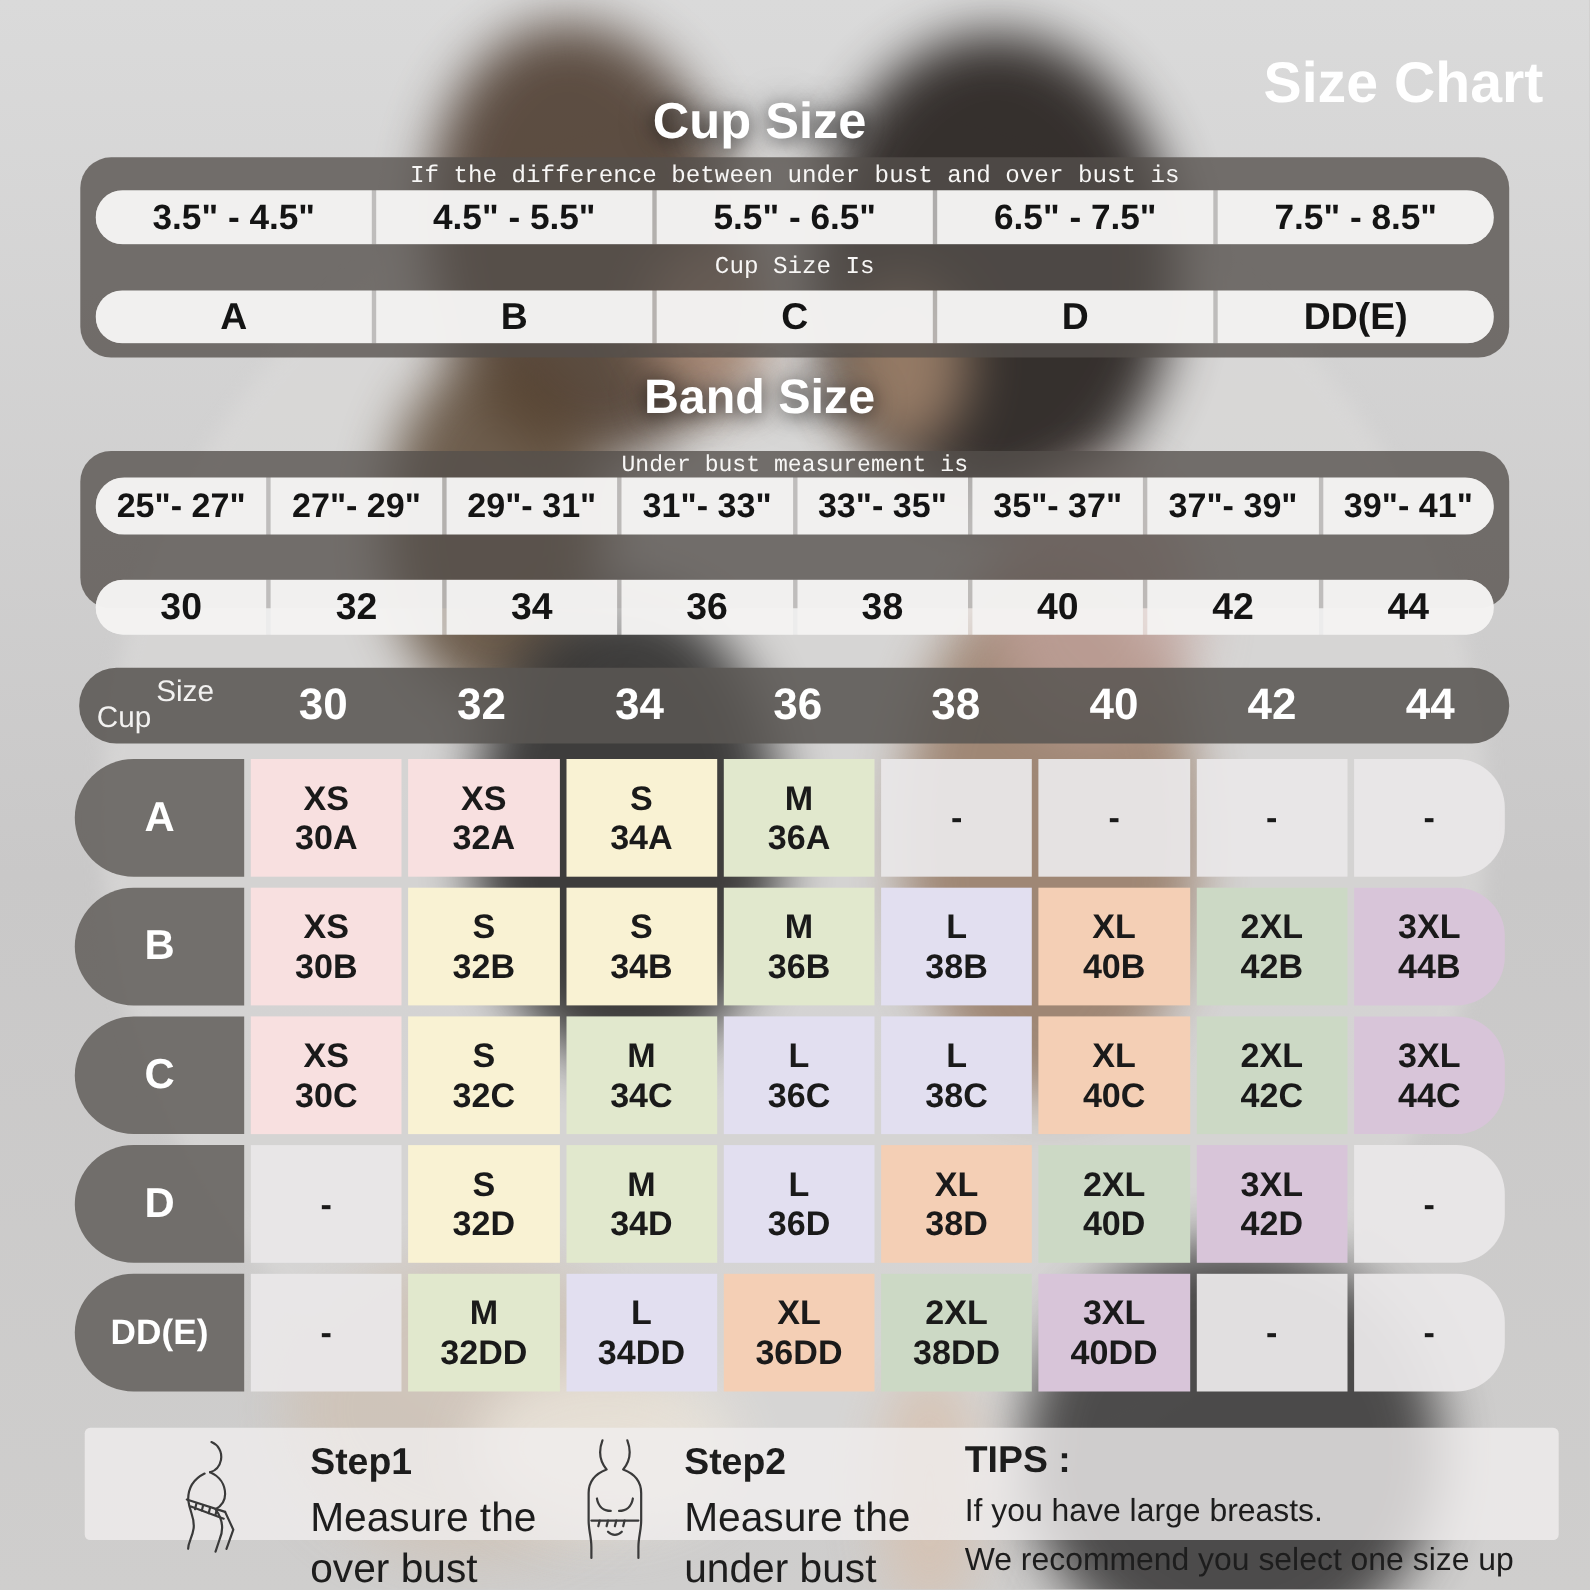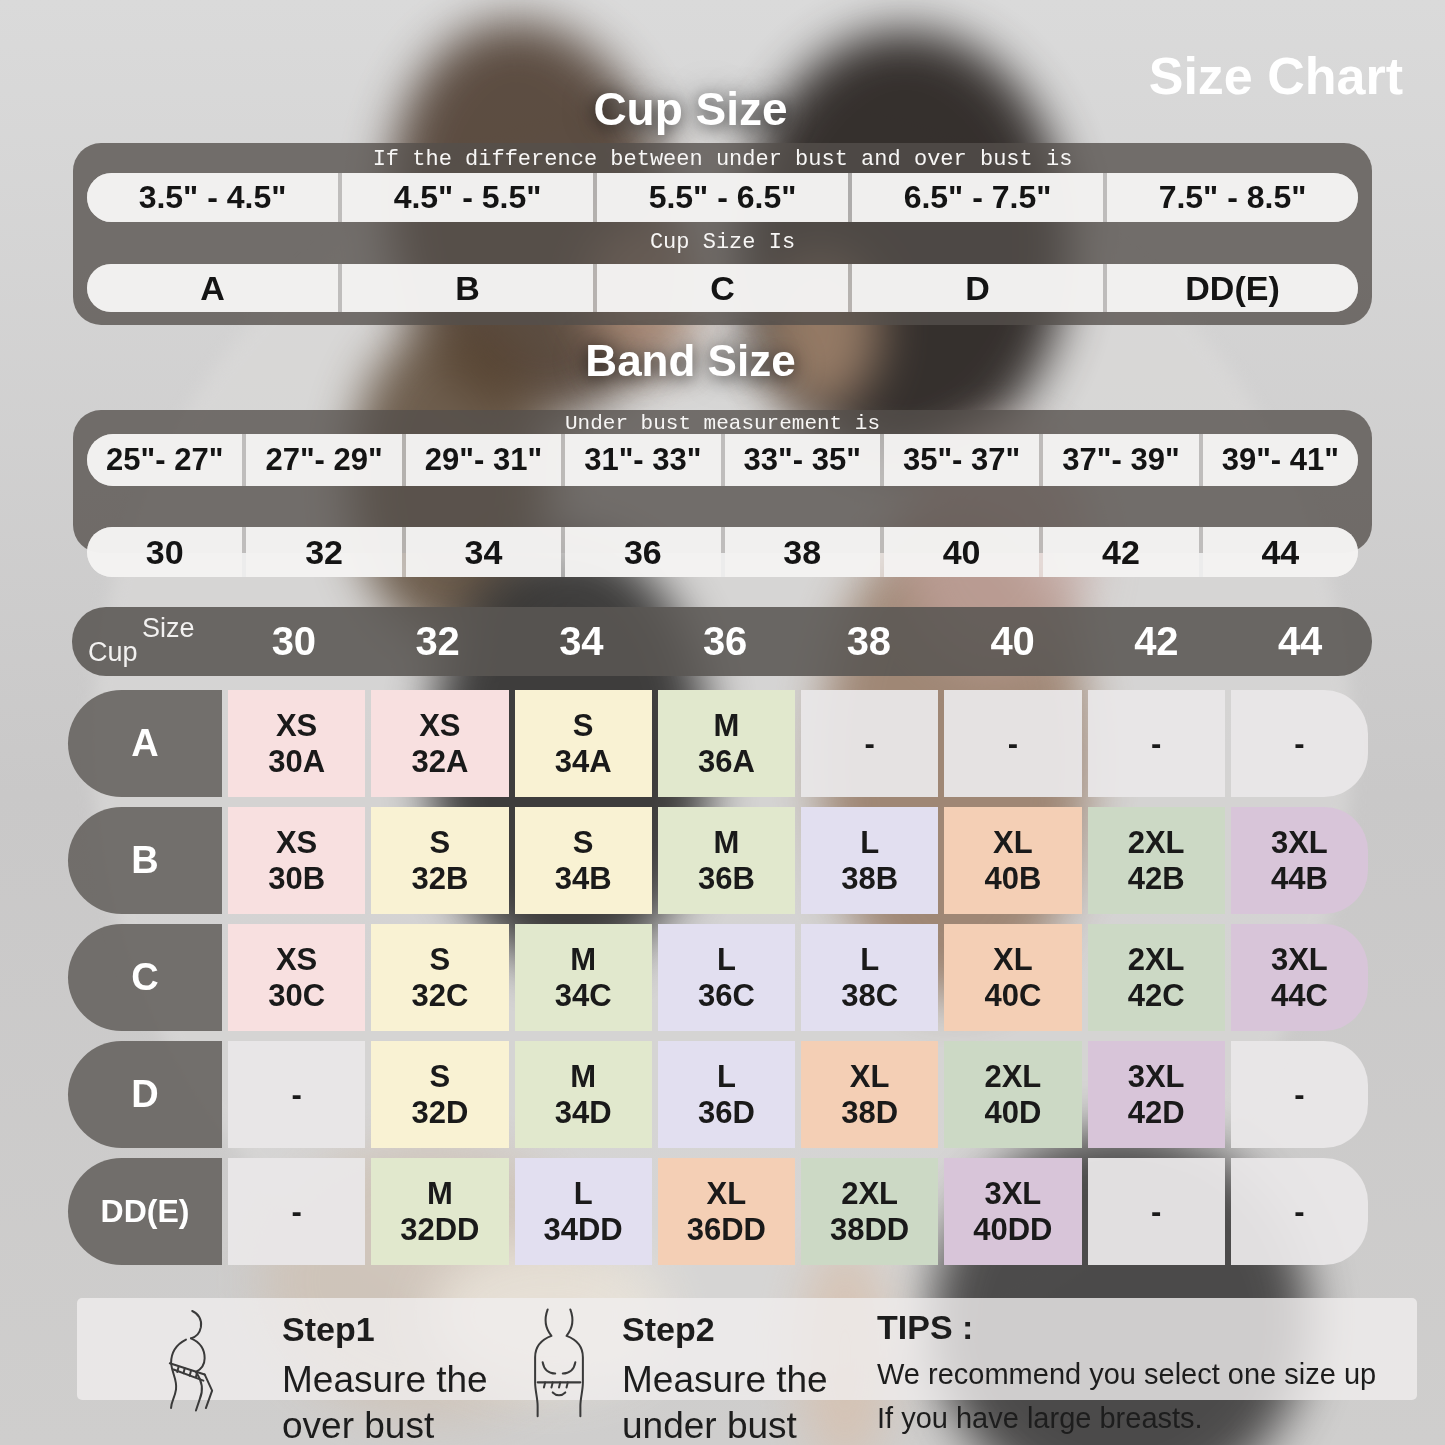--- a/index.html
+++ b/index.html
@@ -373,18 +373,18 @@
         <path d="M24 62l-1 4M30 62l-1 4M36 62l-1 4M42 62l-1 4"></path>
         <path d="M30 70c3 3 7 3 10 0"></path>
       </svg>
       <div class="step step2">
         <div class="step-title">Step2</div>
         <div class="step-line first">Measure the</div>
         <div class="step-line">under bust</div>
       </div>
       <div class="tips">
         <div class="step-title">TIPS :</div>
+        <div class="tips-line">If you have large breasts.</div>
         <div class="tips-line">We recommend you select one size up</div>
-        <div class="tips-line">If you have large breasts.</div>
       </div>
     </div>
   </div>
 </div>
 
 </body></html>

